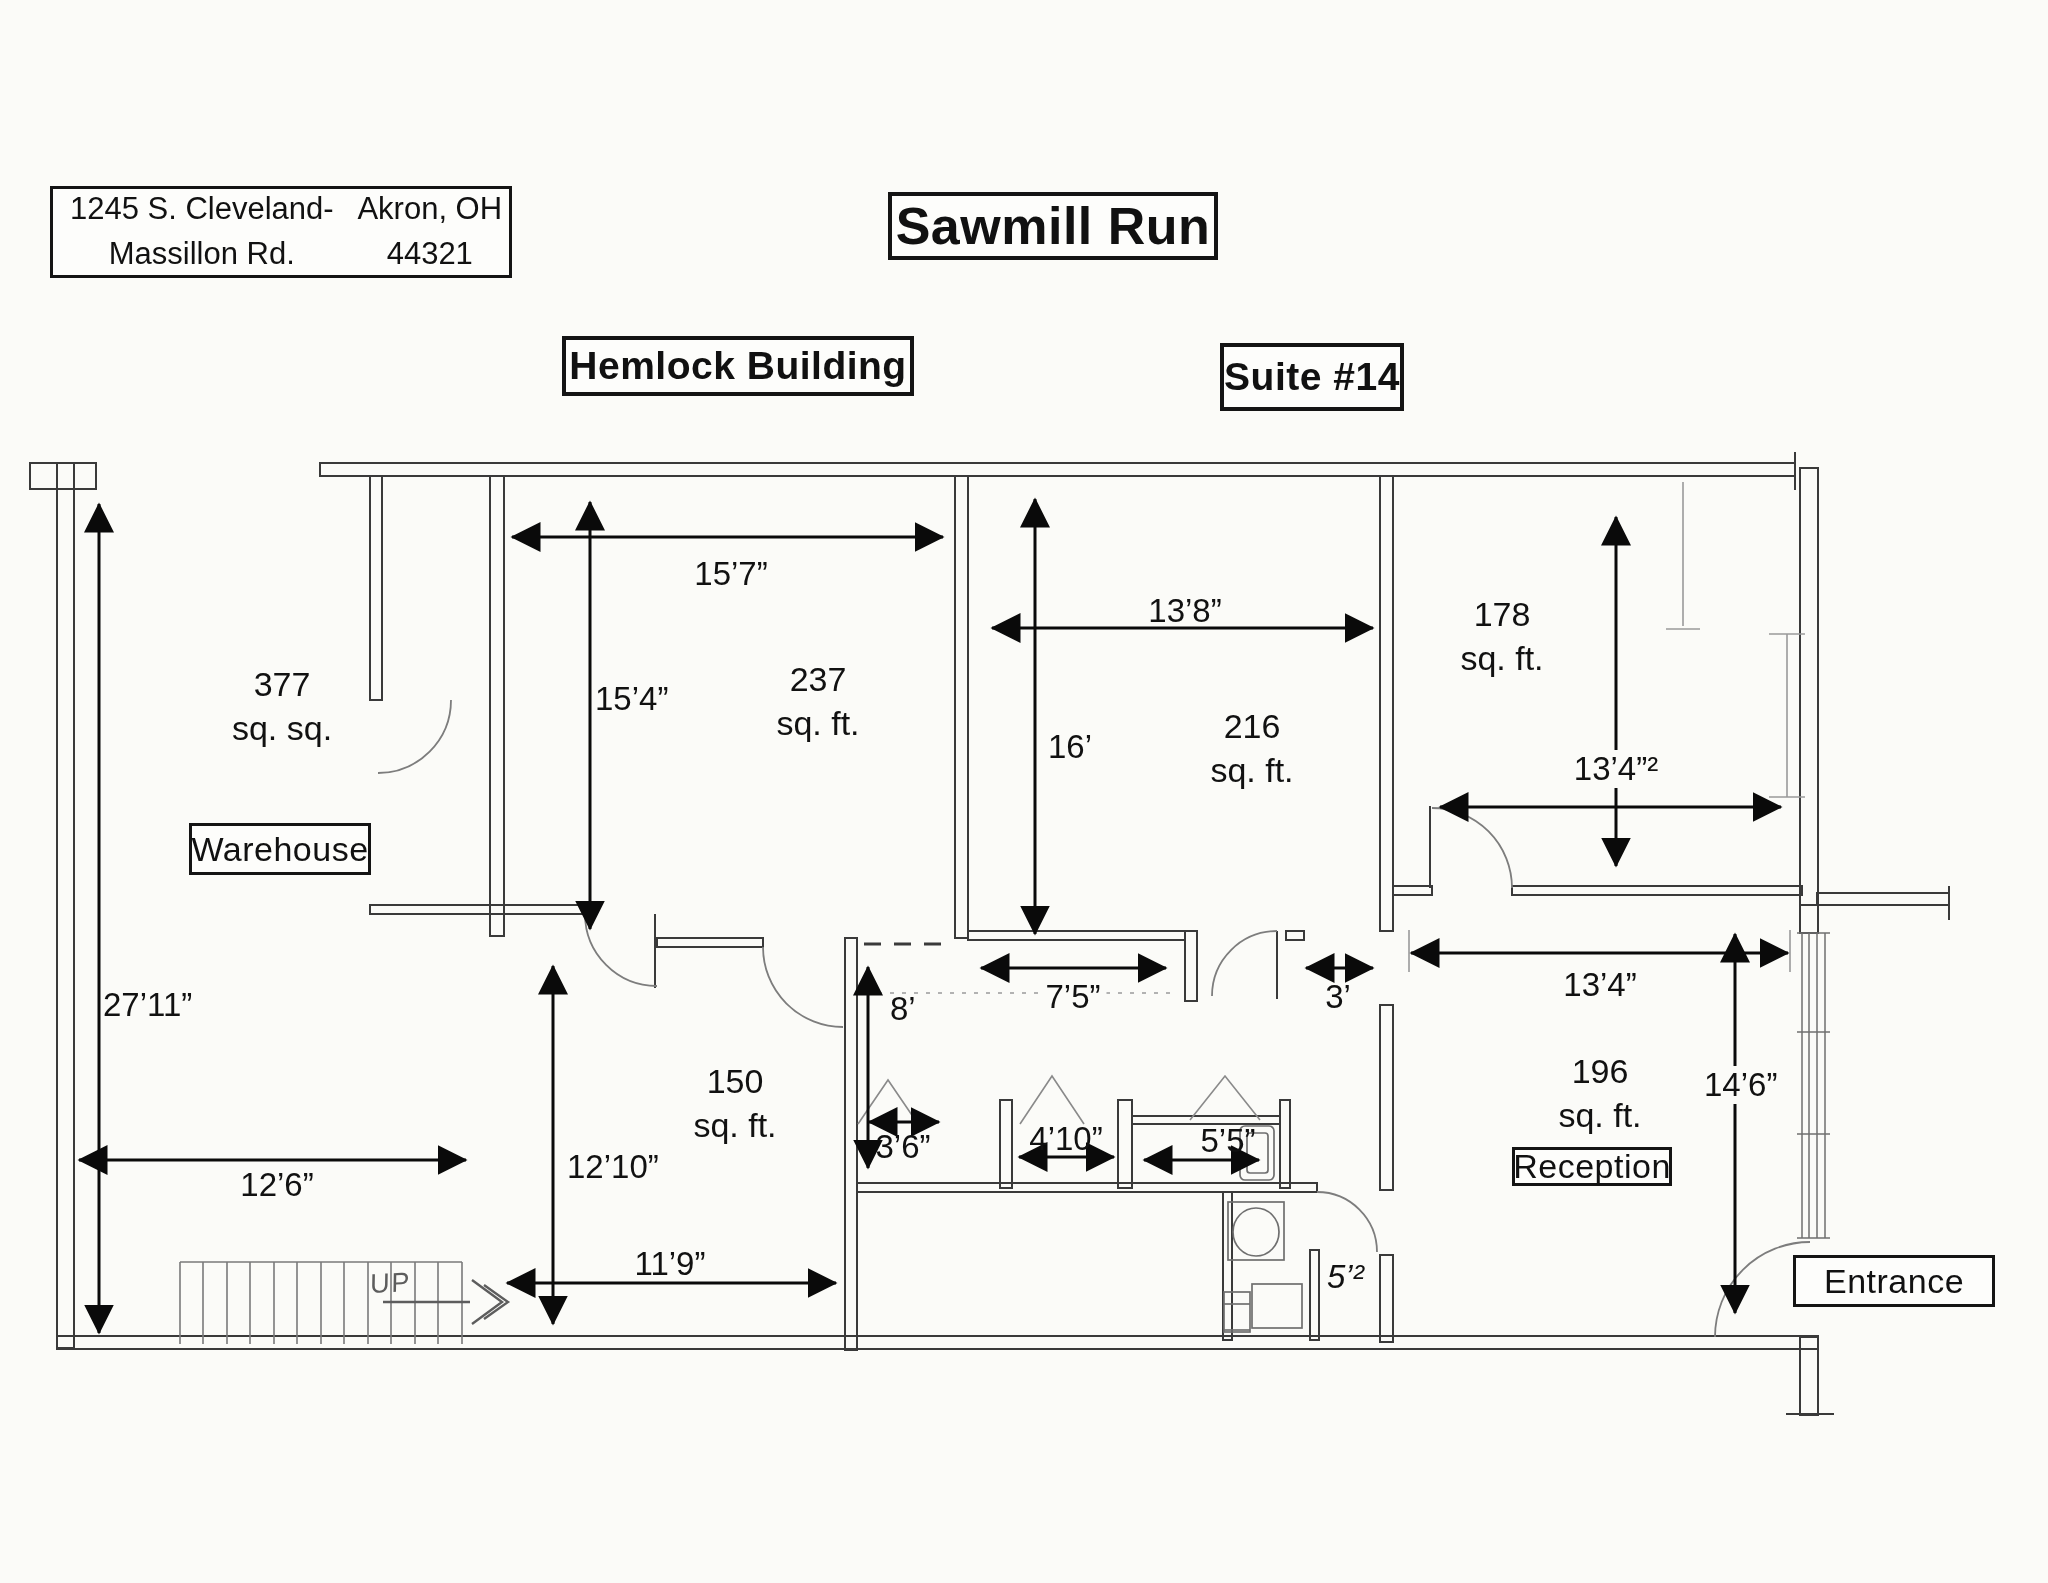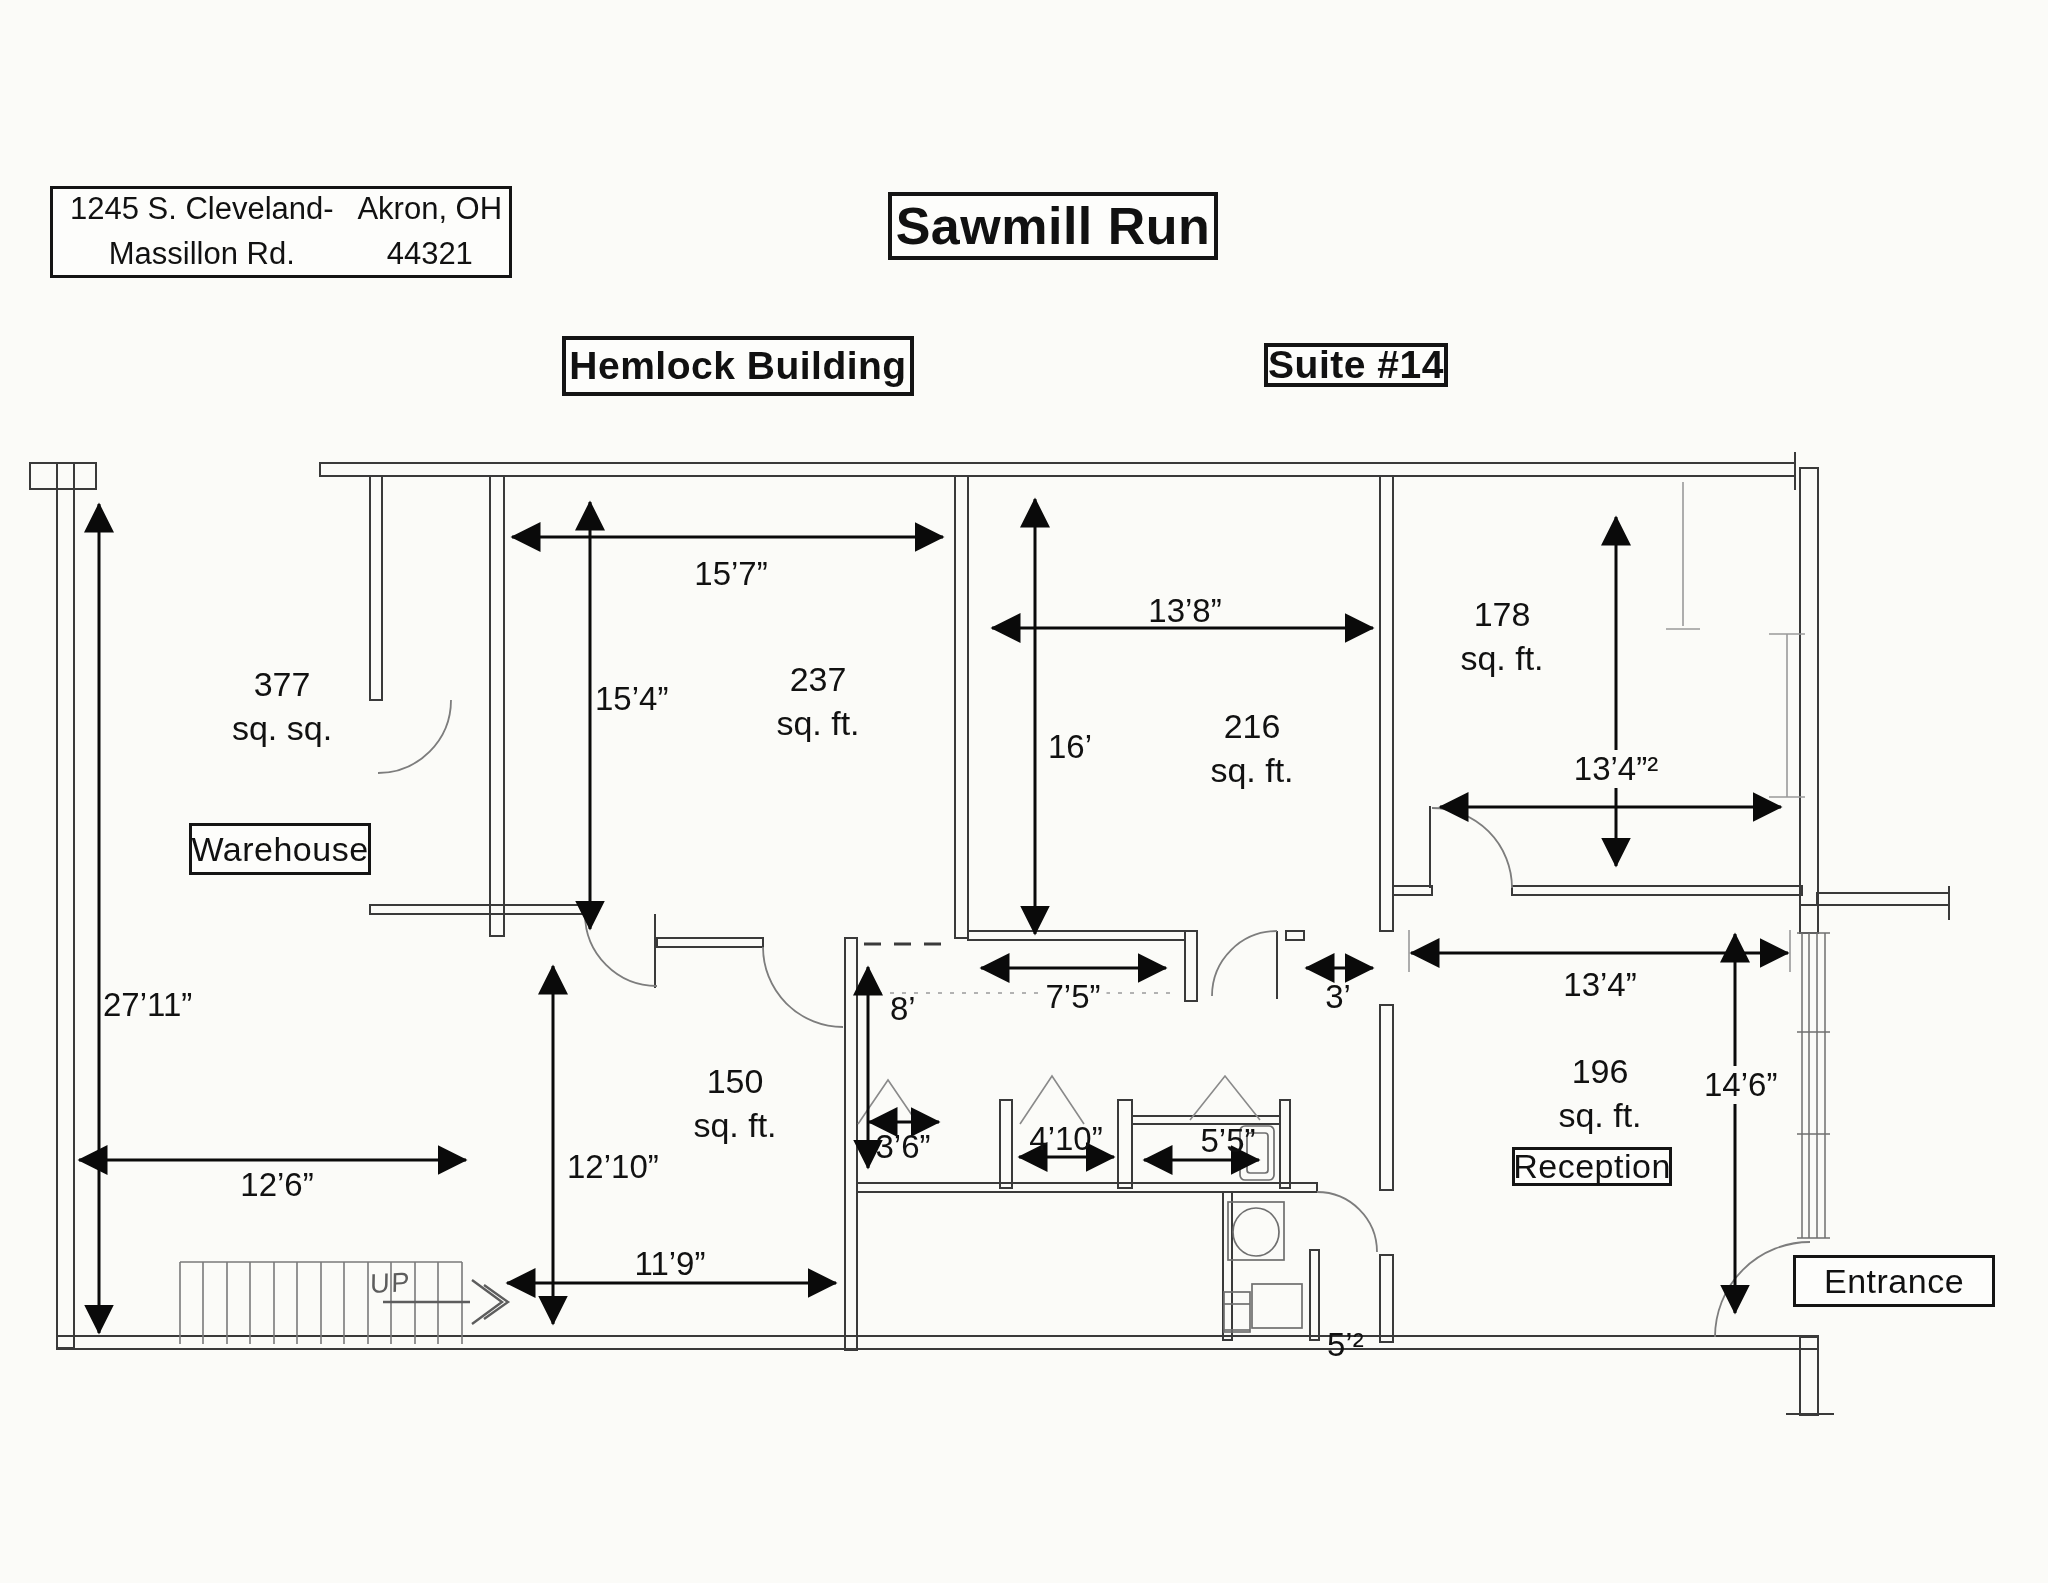--- a/index.html
+++ b/index.html
@@ -209,21 +209,21 @@
 
   <div class="addr" style="left:50px;top:186px;width:462px;height:92px;">
     <div>1245 S. Cleveland-Massillon Rd.</div>
     <div>Akron, OH 44321</div>
   </div>
 
   <div class="boxlabel title" style="left:888px;top:192px;width:330px;height:68px;">Sawmill Run</div>
 
   <div class="boxlabel sub" style="left:562px;top:336px;width:352px;height:60px;">Hemlock Building</div>
 
-  <div class="boxlabel sub" style="left:1264px;top:343px;width:184px;height:44px;">Suite #14</div>
+  <div class="boxlabel sub" style="left:1220px;top:343px;width:184px;height:68px;">Suite #14</div>
 
   <div class="arealabel" style="left:282px;top:663px;">
     <div>377</div>
     <div>sq. sq.</div>
   </div>
   <div class="arealabel" style="left:818px;top:658px;">
     <div>237</div>
     <div>sq. ft.</div>
   </div>
   <div class="arealabel" style="left:1252px;top:705px;">
@@ -257,18 +257,18 @@
   <div class="dim" style="left:567px;top:1148px;">12’10”</div>
   <div class="dim ctr" style="left:670px;top:1245px;">11’9”</div>
   <div class="dim" style="left:890px;top:990px;">8’</div>
   <div class="dim ctr bg" style="left:1073px;top:978px;">7’5”</div>
   <div class="dim ctr" style="left:1338px;top:978px;">3’</div>
   <div class="dim ctr" style="left:903px;top:1128px;">3’6”</div>
   <div class="dim ctr" style="left:1066px;top:1120px;">4’10”</div>
   <div class="dim ctr" style="left:1202px;top:1122px;margin-left:26px;">5’5”</div>
   <div class="dim ctr" style="left:1600px;top:966px;">13’4”</div>
   <div class="dim bg" style="left:1698px;top:1066px;">14’6”</div>
-  <div class="dim" style="left:1327px;top:1326px;">5’²</div>
+  <div class="dim" style="left:1327px;top:1258px;font-style:italic;">5’²</div>
 
   <div class="upnote" style="left:370px;top:1268px;">UP</div>
 
 
 </div>
 
 </body></html>

